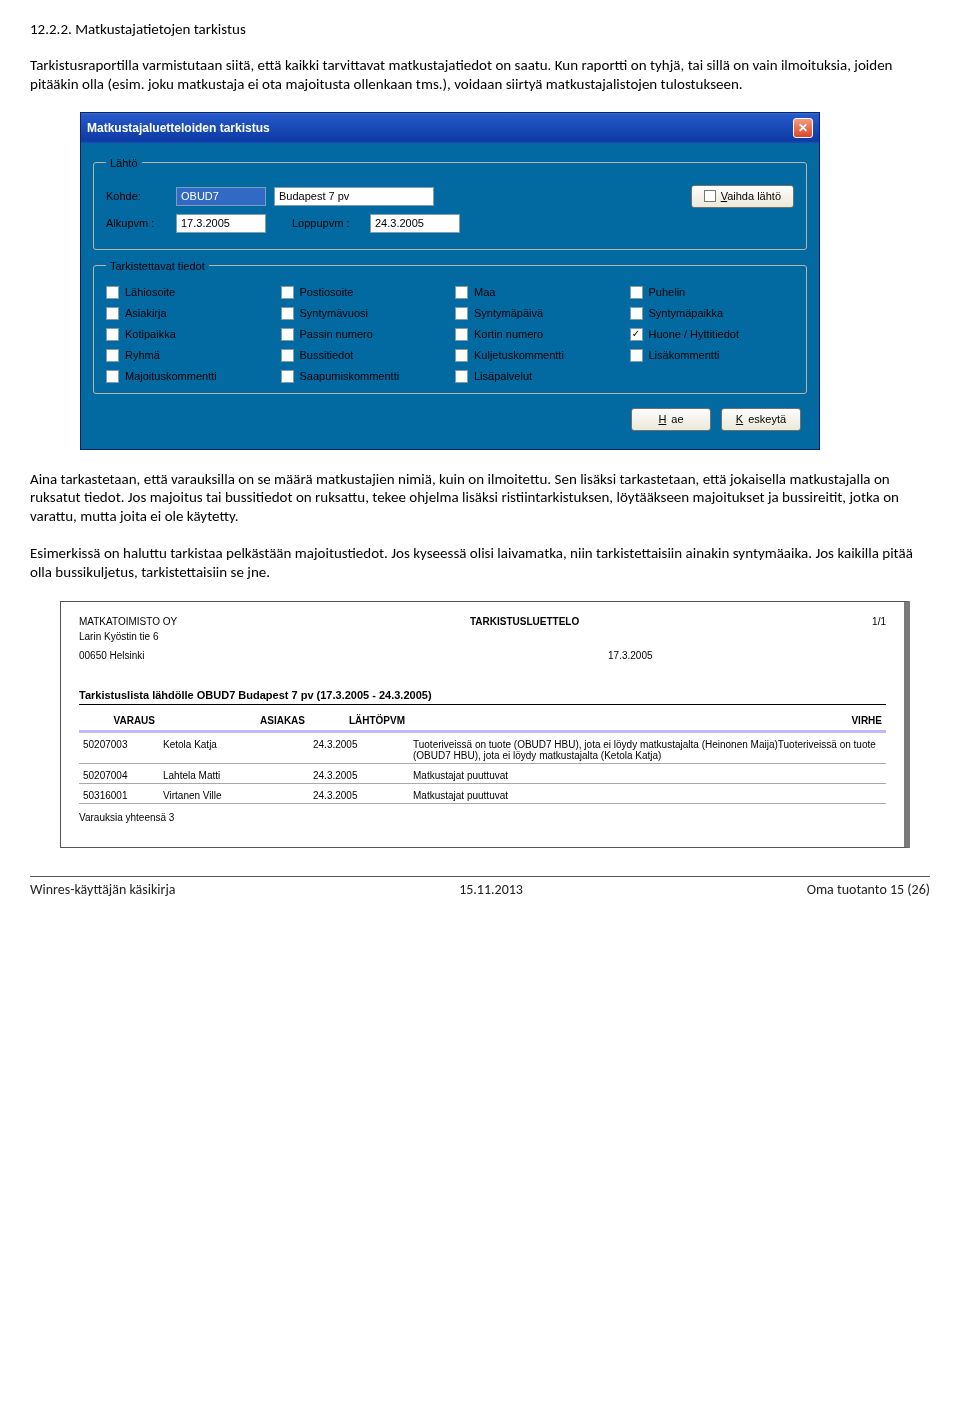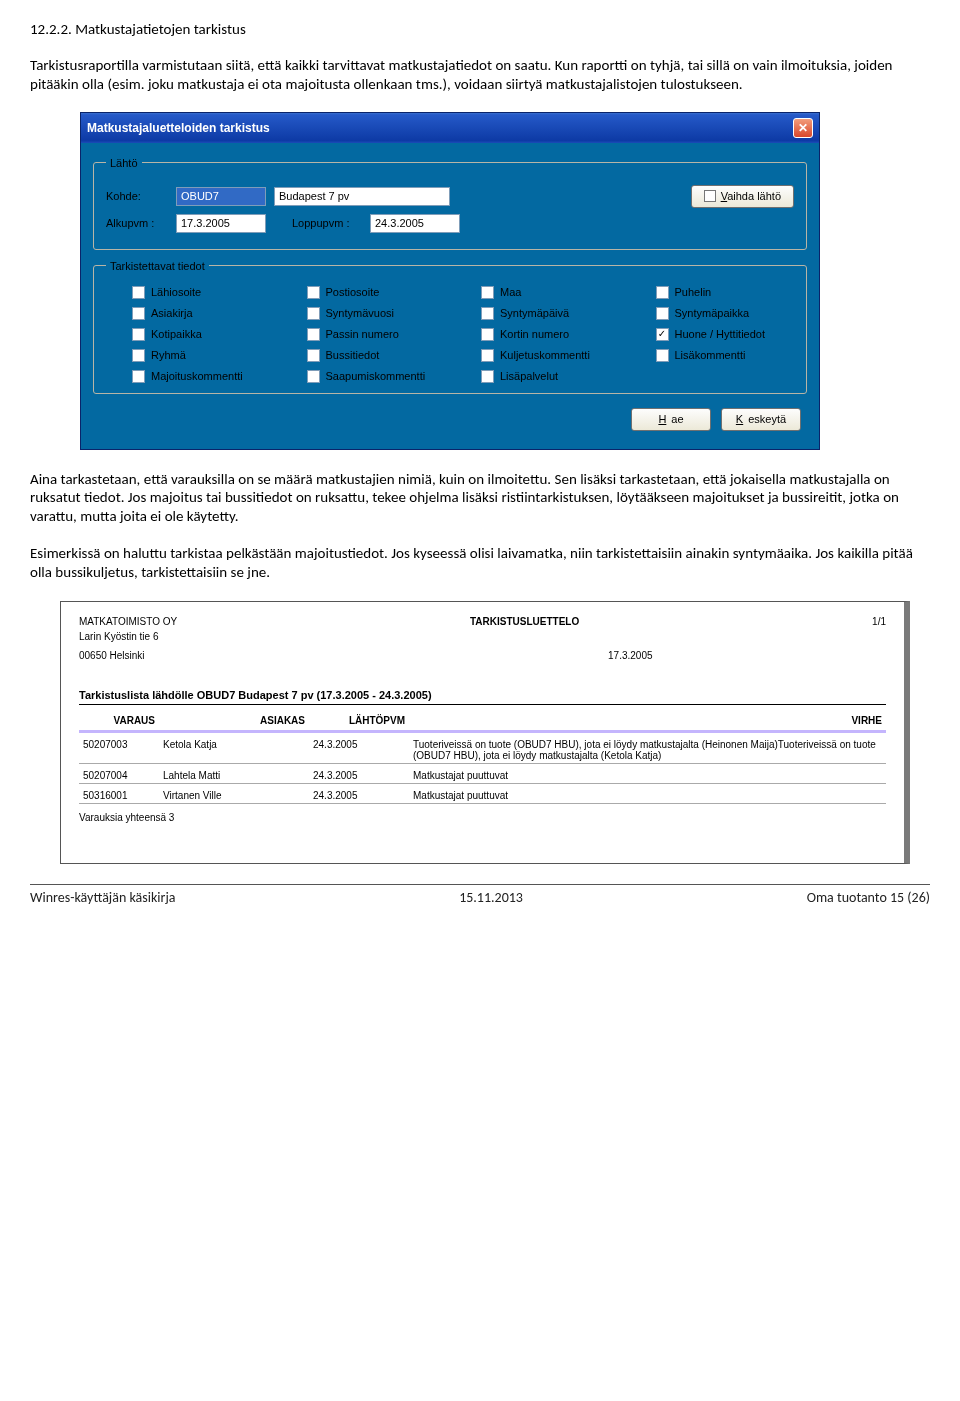--- a/index.html
+++ b/index.html
@@ -90,37 +90,37 @@
     min-width: 80px;
     justify-content: center;
     height: 23px;
   }
   .chk-grid {
     display: grid;
     grid-template-columns: repeat(4, 1fr);
     gap: 8px 10px;
     margin-top: 4px;
   }
-  .chk { display: flex; align-items: center; gap: 6px; margin-left: 26px; }
+  .chk { display: flex; align-items: center; gap: 6px; }
   .chkbox {
     width: 13px; height: 13px; background: #fff; border: 1px solid #7f9db9;
     display: inline-flex; align-items: center; justify-content: center;
     font-size: 10px; line-height: 1;
   }
   .dialog-buttons {
     display: flex; gap: 10px; justify-content: flex-end; padding: 4px 6px 6px 6px;
   }
   .u { text-decoration: underline; }
   
   .report {
     width: 850px;
-    margin: 20px 0 20px 30px;
+    margin: 20px 0 28px 30px;
     border: 1px solid #555;
     border-right: 6px solid #7a7a7a;
-    padding: 14px 18px 40px 18px;
+    padding: 14px 18px 24px 18px;
     font-family: Arial, sans-serif;
     font-size: 10px;
     background: #fff;
     position: relative;
   }
   .report .rhdr { display: flex; justify-content: space-between; margin-bottom: 2px; }
   .report .addr { font-size: 10px; margin: 4px 0; }
   .report-title { font-weight: bold; font-size: 11px; margin: 24px 0 4px 0; border-bottom: 1px solid #000; padding-bottom: 3px; }
   .rtbl { width: 100%; font-size: 10px; border-collapse: collapse; }
   .rtbl th { text-align: right; font-weight: bold; padding: 6px 4px 4px 4px; border-bottom: 3px solid #c4b5fd; }
@@ -153,21 +153,21 @@
     <div class="titlebar">
       <span>Matkustajaluetteloiden tarkistus</span>
       <div class="closebtn">✕</div>
     </div>
     <div class="dialog-body">
       <fieldset class="grp">
         <legend>Lähtö</legend>
         <div class="row">
           <span class="lbl">Kohde:</span>
           <span class="txt sel" style="width:90px">OBUD7</span>
-          <span class="txt" style="width:176px">Budapest 7 pv</span>
+          <span class="txt" style="width:160px">Budapest 7 pv</span>
           <span style="flex:1"></span>
           <span class="btn-winxp">
             <span class="icon-doc"></span>
             <span><span class="u">V</span><span>aihda lähtö</span></span>
           </span>
         </div>
         <div class="row">
           <span class="lbl">Alkupvm :</span>
           <span class="txt" style="width:90px">17.3.2005</span>
           <span class="lbl2">Loppupvm :</span>

